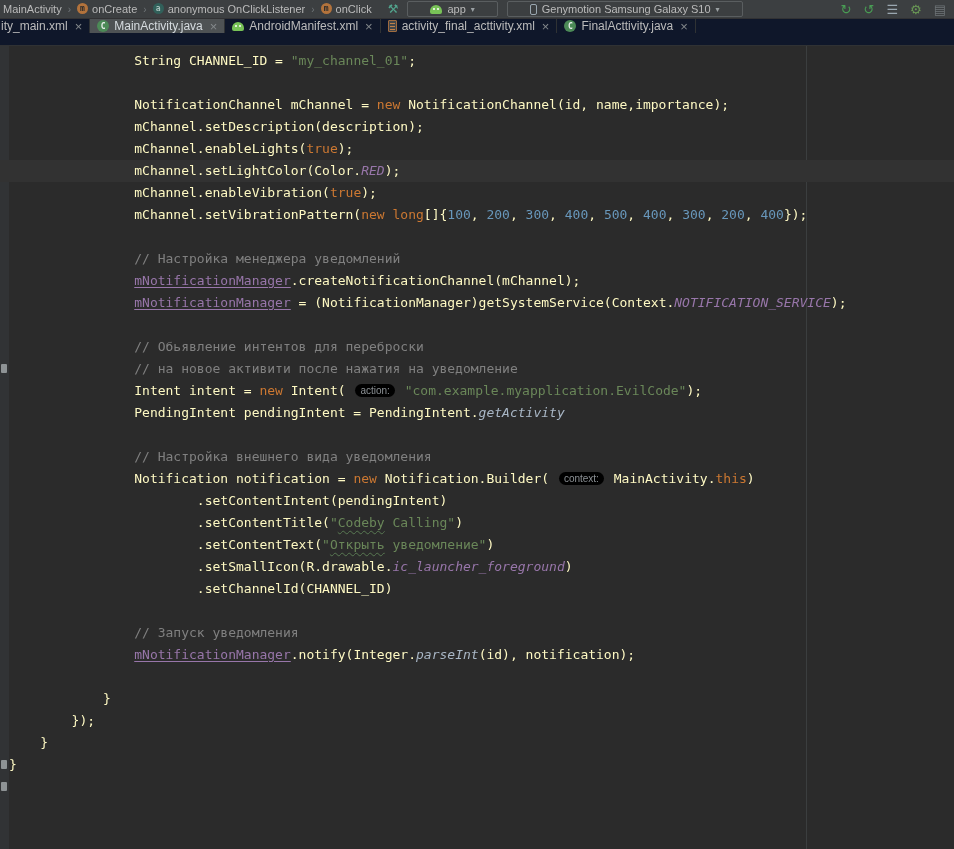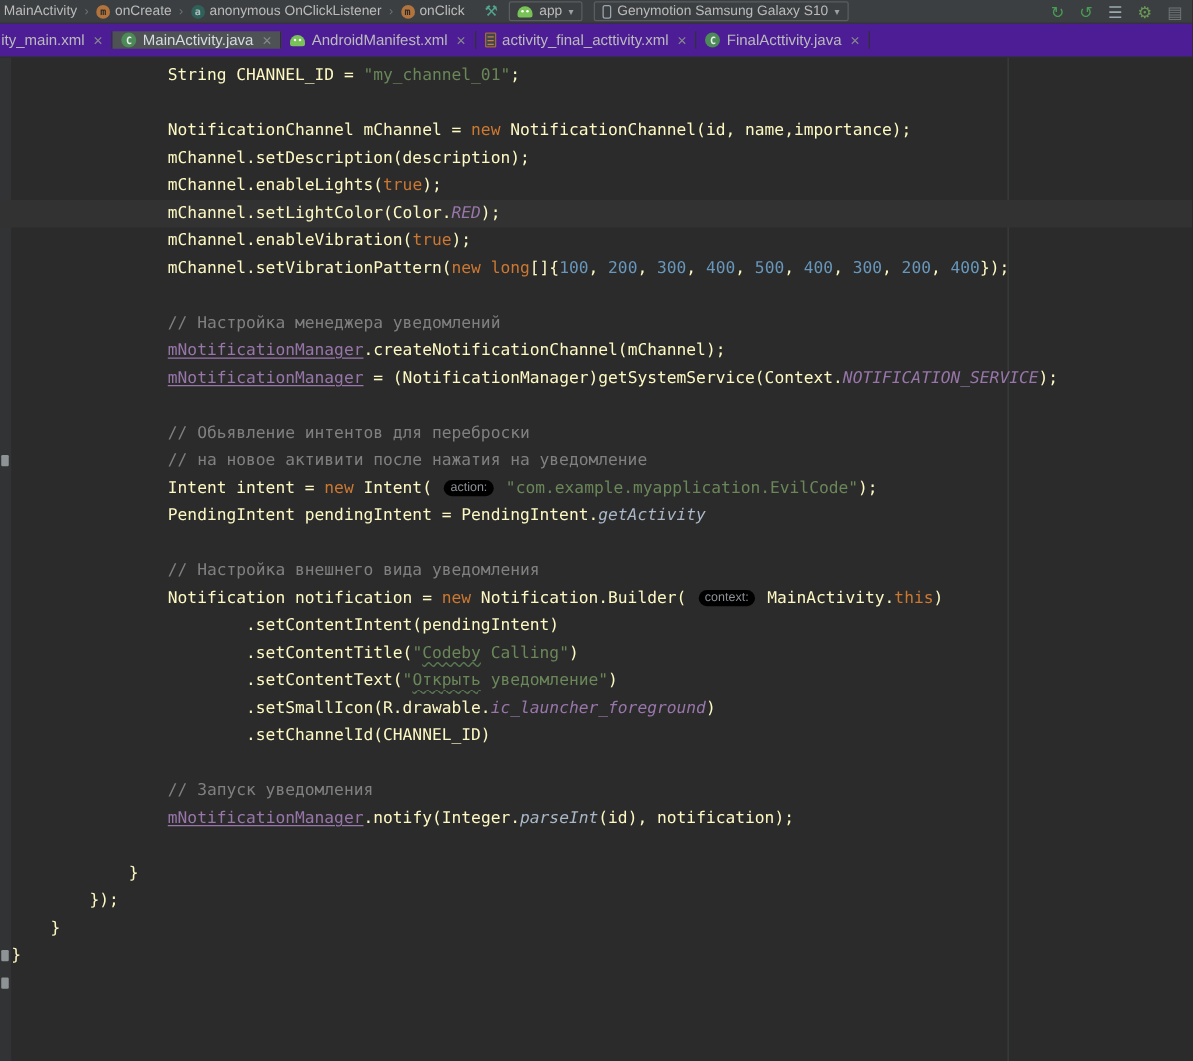--- a/index.html
+++ b/index.html
@@ -4,42 +4,42 @@
 <style>
   *{margin:0;padding:0;box-sizing:border-box}
   html,body{width:954px;height:849px;overflow:hidden}
   body{background:#2B2B2B;font-family:"Liberation Sans","DejaVu Sans",sans-serif}
   .app{width:954px;height:849px;display:flex;flex-direction:column}
 
   
   .toolbar{height:19px;background:#3C3F41;display:flex;align-items:center;
            padding:0 6px 0 3px;font-size:11px;color:#BBBBBB;border-bottom:1px solid #323234;flex:none}
   .breadcrumbs{display:flex;align-items:center;gap:3px;white-space:nowrap}
-  .bc-item{display:inline-flex;align-items:center;gap:4px;cursor:default}
+  .bc-item{display:inline-flex;align-items:flex-start;gap:4px;cursor:default}
   .bc-sep{color:#6E7377;font-size:10px;margin:0 3px}
   .bc-ic{width:11px;height:11px;border-radius:50%;display:inline-flex;align-items:center;justify-content:center;
          font-size:8px;font-weight:bold;font-family:"DejaVu Sans Mono",monospace;flex:none}
   .bc-ic.method{background:#B3733C;color:#2B2B2B}
   .bc-ic.anonymous-class{background:#31605A;color:#A8C0BC}
   .toolbar-actions{display:flex;align-items:center;margin-left:16px;gap:9px;flex:1;min-width:0}
   .tb-icon{font-size:13px;line-height:1;cursor:pointer}
   .build{color:#52A58E;font-size:12px}
   .combo{display:flex;align-items:center;gap:5px;border:1px solid #5A5E60;border-radius:2px;
-         height:16px;padding:0 6px;color:#BBBBBB;white-space:nowrap;cursor:pointer}
+         height:16px;padding:0 22px;color:#BBBBBB;white-space:nowrap;cursor:pointer}
   .caret{font-size:8px;color:#9AA0A3}
   .phone-ic{width:7px;height:11px;border:1px solid #9AA7B0;border-radius:2px;display:inline-block;flex:none}
   .tb-group{margin-left:auto;display:flex;align-items:center;gap:12px;padding-right:2px}
 
   
   .ic-android{width:12px;height:9px;border-radius:6px 6px 2px 2px;background:#78C257;position:relative;display:inline-block;flex:none}
   .ic-android:before{content:"";position:absolute;left:3px;top:3px;width:2px;height:2px;border-radius:50%;background:#fff}
   .ic-android:after{content:"";position:absolute;right:3px;top:3px;width:2px;height:2px;border-radius:50%;background:#fff}
 
   
-  .tabbar{height:27px;background:#4c1d95;display:flex;align-items:center;border-bottom:1px solid #303234;flex:none}
+  .tabbar{height:27px;background:#0f172a;display:flex;align-items:flex-start;border-bottom:1px solid #303234;flex:none}
   .tab{display:flex;align-items:center;gap:5px;padding:0 7px;border-right:1px solid #2F3234;
        font-size:12px;color:#BBBBBB;cursor:pointer;white-space:nowrap}
   .tab:first-child{padding-left:1px}
   .tab.selected{background:#4E5254;color:#D5DBDF}
   .tab-close{color:#84898C;font-size:13px;margin-left:2px;line-height:1}
   .tab-ic{display:inline-block;flex:none}
   .ic-java-class{width:12px;height:12px;border-radius:50%;background:#4C8A57;color:#E9EEEC;font-size:8px;font-weight:bold;
                  display:inline-flex;align-items:center;justify-content:center;font-family:"DejaVu Sans Mono",monospace}
   .ic-layout-xml{width:9px;height:12px;background:#42464A;border:1px solid #A06B3F;border-radius:1px;position:relative}
   .ic-layout-xml:before{content:"";position:absolute;left:1px;top:2px;right:1px;height:1px;background:#C08048;

